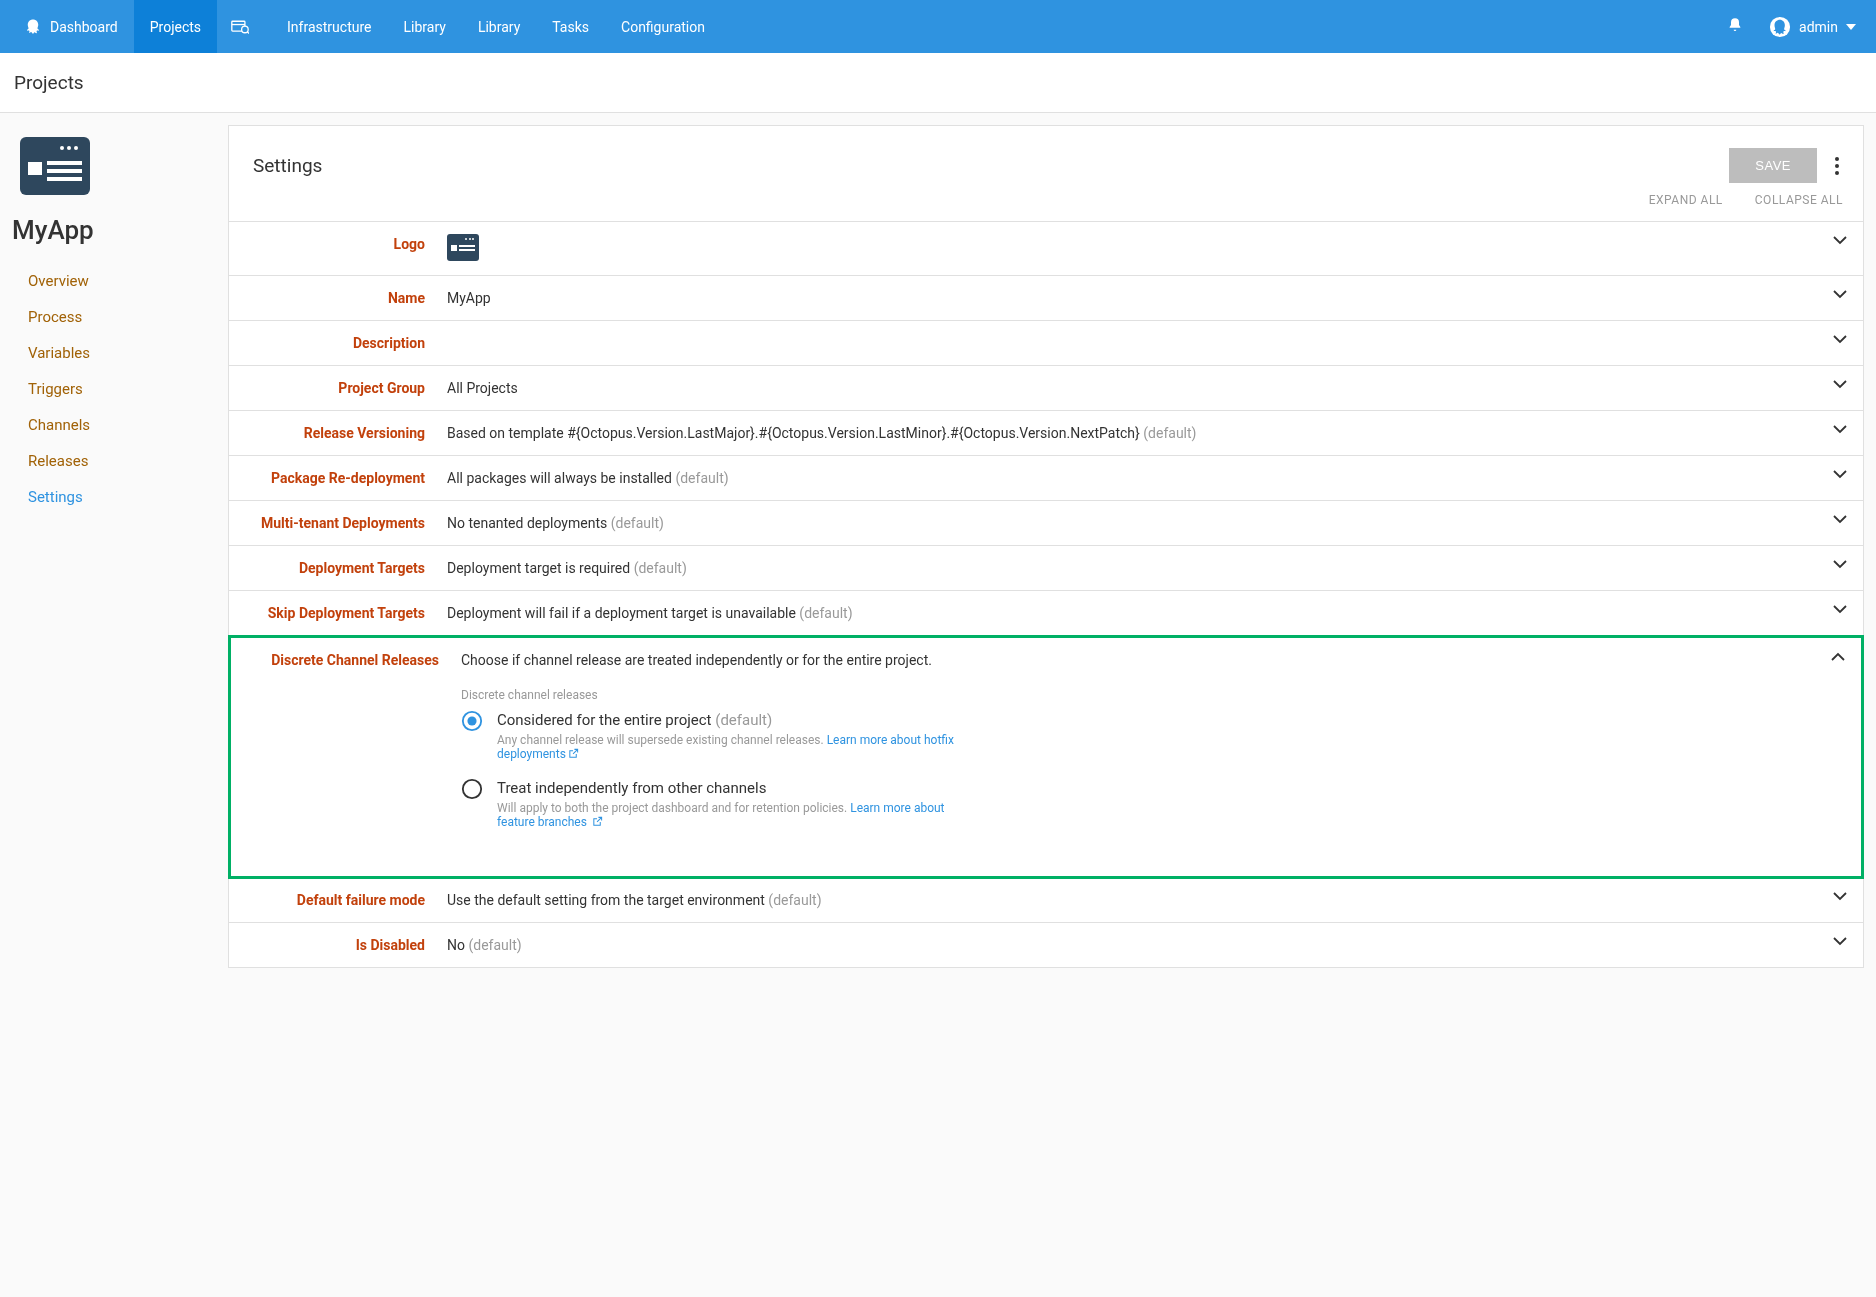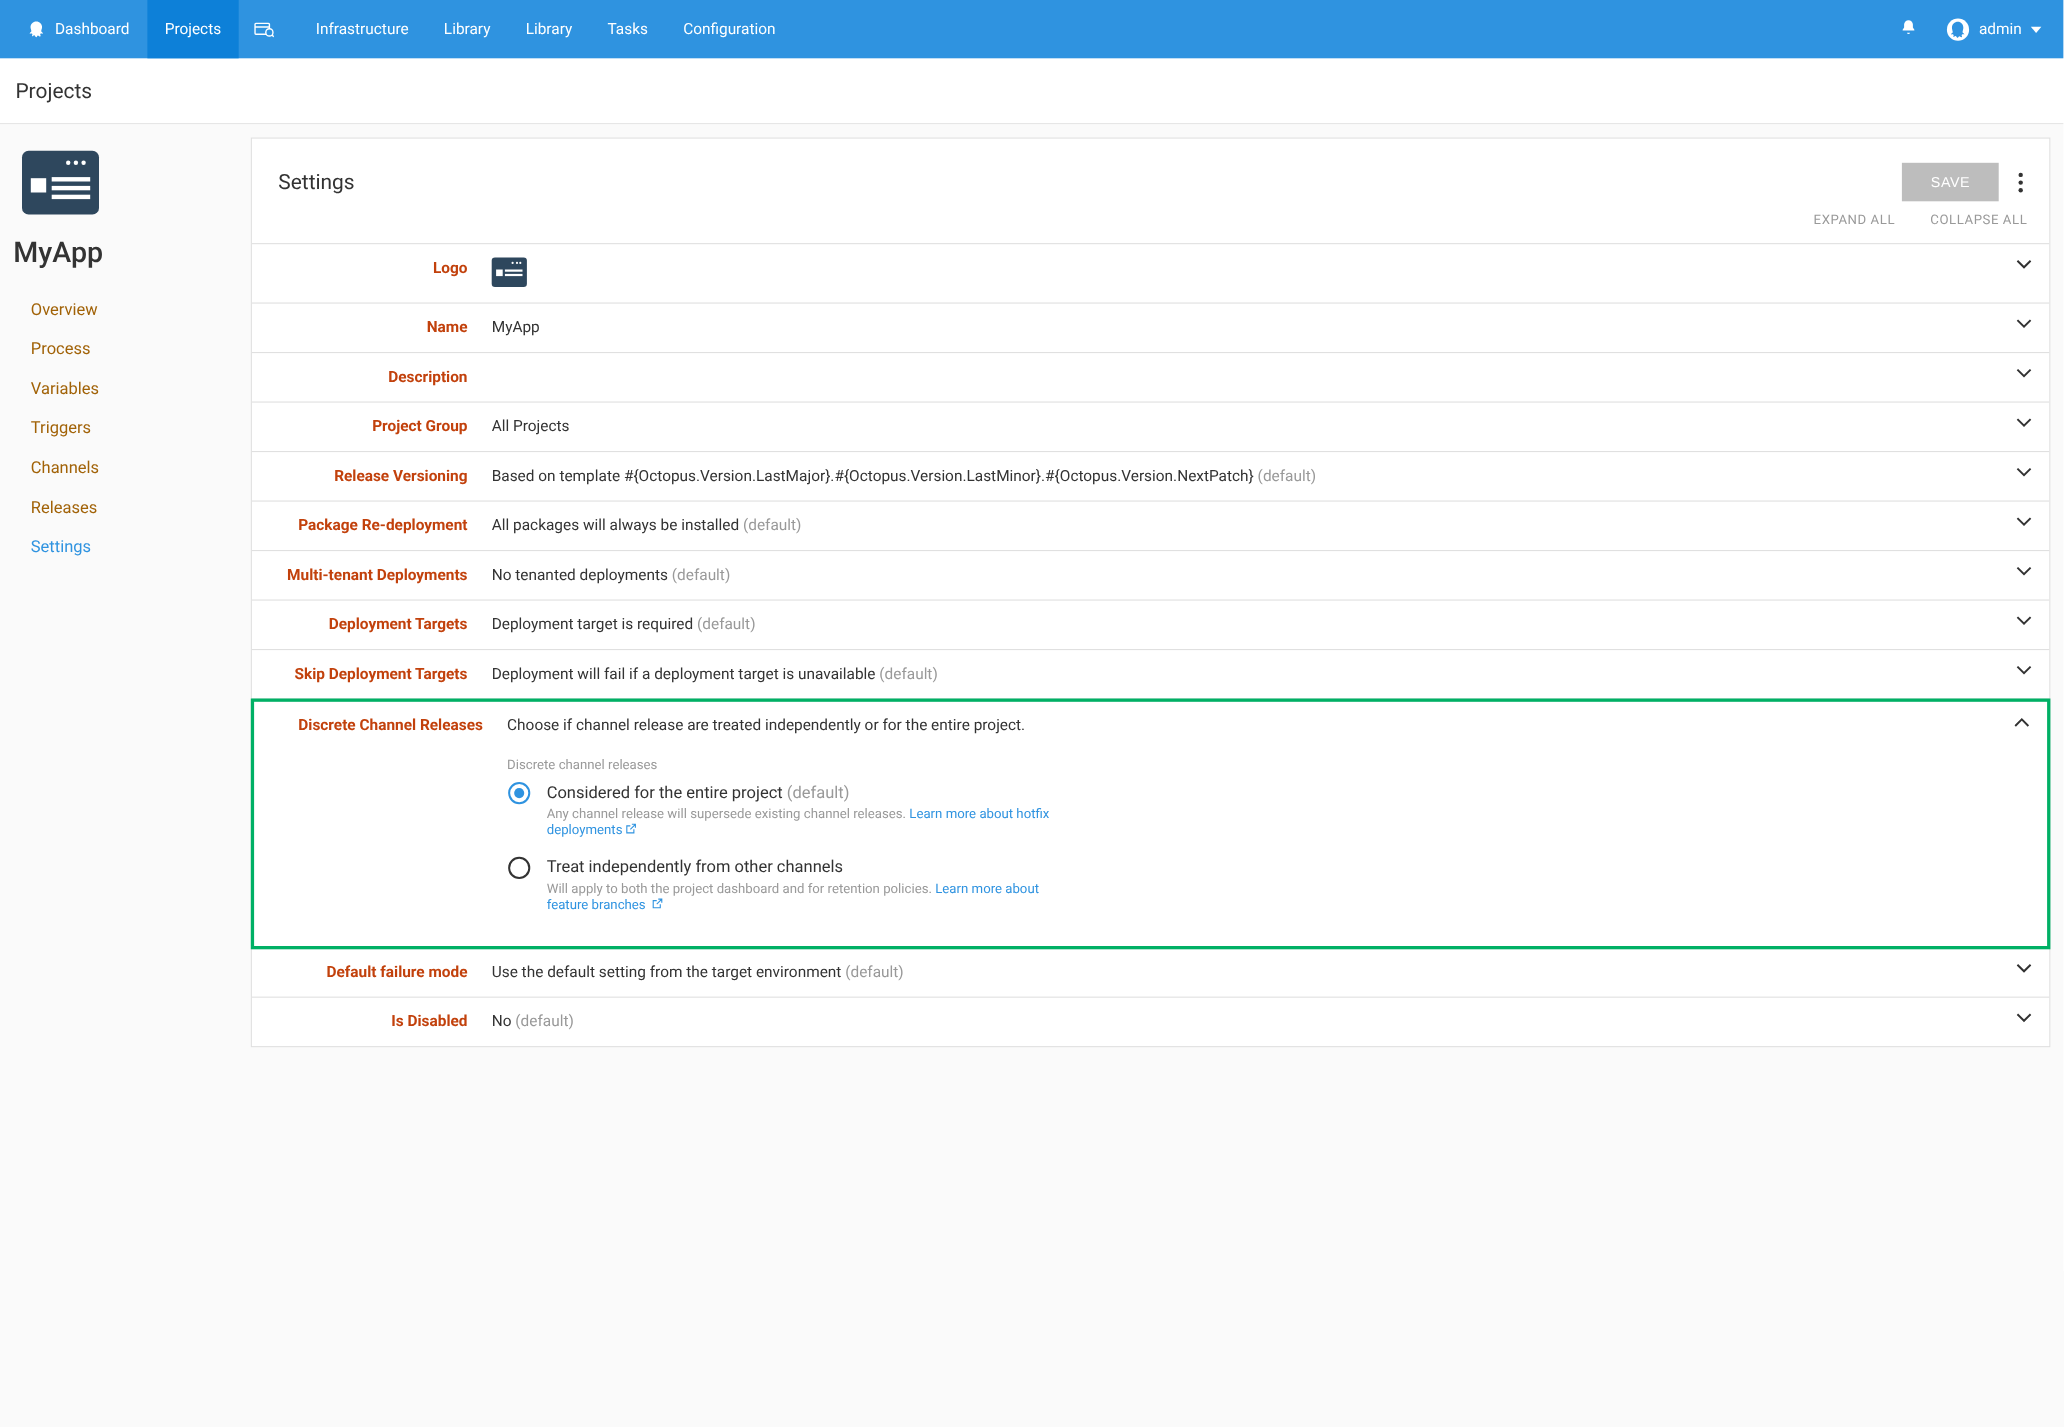--- a/index.html
+++ b/index.html
@@ -501,21 +501,21 @@
         <div class="setting-value">
           <span>Deployment will fail if a deployment target is unavailable</span><span class="muted"> (default)</span>
         </div>
         <div class="expand-chevron">
           <svg width="14" height="9" viewBox="0 0 14 9" fill="none" stroke="#333" stroke-width="1.8">
               <path d="M1 1l6 6 6-6"></path>
             </svg>
         </div>
       </div>
 
-      <div class="setting-row highlighted-row" style="padding:14px 18px 14px 0;">
+      <div class="setting-row highlighted-row" style="padding:14px 18px 30px 0;">
         <div class="setting-label">Discrete Channel Releases</div>
         <div class="setting-value" style="max-width:540px;">
           <div>Choose if channel release are treated independently or for the entire project.</div>
           <div class="radio-group-title">Discrete channel releases</div>
 
           <div class="radio-option">
             <svg class="radio-svg" width="22" height="22" viewBox="0 0 24 24">
                 <circle cx="12" cy="12" r="10" fill="none" stroke="#2f93e0" stroke-width="2"></circle>
                 <circle cx="12" cy="12" r="5" fill="#2f93e0"></circle>
               </svg>

